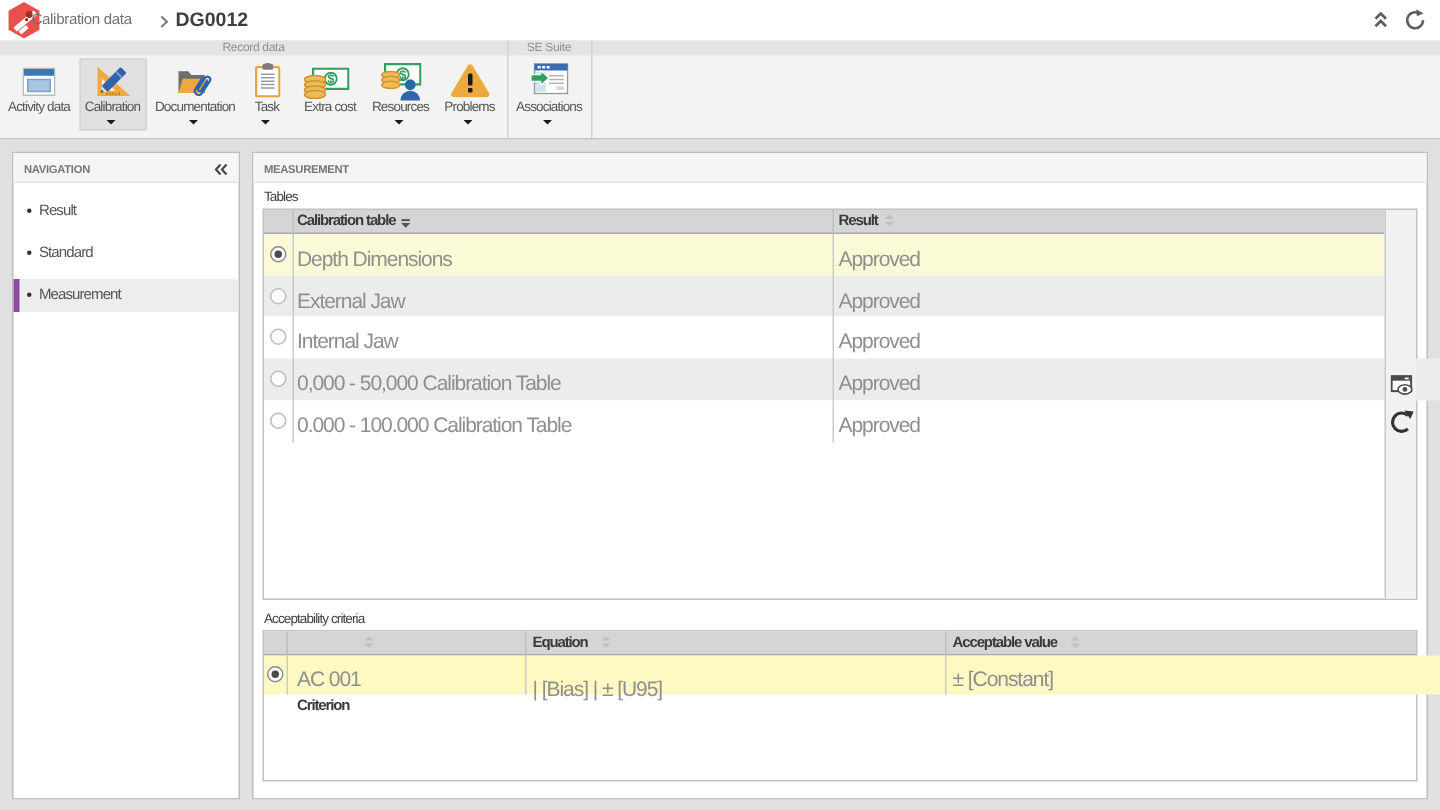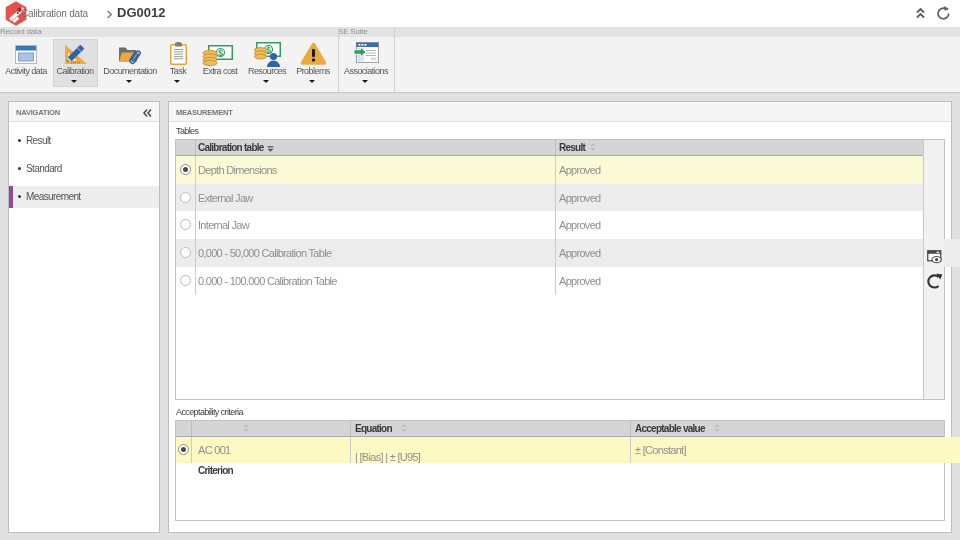--- a/index.html
+++ b/index.html
@@ -8,21 +8,21 @@
 .abs { position:absolute; }
 
 
 #topbar { left:0; top:0; width:960px; height:27px; background:#fff; }
 #crumb1 { left:21px; top:8px; font-size:10px; line-height:11px; color:#6f6f6f; letter-spacing:-0.2px; }
 #crumb2 { left:117px; top:5px; font-size:13px; line-height:15px; font-weight:bold; color:#3e3e3e; }
 
 
 #toolbar { left:0; top:27px; width:960px; height:66px; background:#f3f3f3; border-bottom:1px solid #c6c6c6; }
 #tbstrip { left:0; top:27px; width:960px; height:10px; background:#e3e3e3; }
-.glabel { position:absolute; top:27px; height:14px; line-height:10px; font-size:8px; letter-spacing:-0.2px; color:#8f8f8f; }
+.glabel { position:absolute; top:27px; height:14px; line-height:10px; font-size:8px; letter-spacing:-0.2px; color:#8f8f8f; text-align:center; }
 .vsep { position:absolute; top:27px; width:1px; height:65px; background:#d2d2d2; }
 .tbbtn-label { position:absolute; top:66px; height:11px; line-height:11px; font-size:9px; color:#555; text-align:center; letter-spacing:-0.55px; white-space:nowrap; }
 .tbarrow { position:absolute; top:80px; width:0; height:0; border-left:3px solid transparent; border-right:3px solid transparent; border-top:3.5px solid #1a1a1a; }
 #calsel { left:53px; top:39px; width:45px; height:48px; background:#e0e0e0; border:1px solid #d4d4d4; }
 
 
 .panel { position:absolute; background:#fff; border:1px solid #bdbdbd; }
 .phead { position:absolute; left:0; top:0; right:0; height:20px; background:#f5f5f5; border-bottom:1px solid #e2e2e2; font-size:7.5px; font-weight:bold; color:#767676; letter-spacing:-0.2px; line-height:21px; padding-left:7px; }
 #nav { left:8px; top:101px; width:152px; height:432px; }
 #main { left:168px; top:101px; width:784px; height:432px; }
@@ -30,21 +30,21 @@
 .navitem .blt { position:absolute; left:9px; top:9px; width:3px; height:3px; border-radius:50%; background:#333; }
 .navitem .txt { position:absolute; left:17px; }
 #navsel { background:#ededed; }
 #navsel .bar { position:absolute; left:0; top:0; width:4px; height:22px; background:#8c4aa0; }
 
 
 .small-label { position:absolute; font-size:9px; letter-spacing:-0.6px; color:#3d3d3d; }
 .grid { position:absolute; background:#fff; border:1px solid #c2c2c2; }
 .ghead { position:absolute; left:0; top:0; right:0; height:16px; background:#d5d5d5; border-bottom:1px solid #ababab;padding-left:33px; }
 .hcell { position:absolute; top:0; height:15px; line-height:16px; font-size:10px; letter-spacing:-0.75px; font-weight:bold; color:#3a3a3a; }
-.row { position:absolute; left:0; font-size:11px; letter-spacing:-0.7px; color:#8f8f8f; }
+.row { position:absolute; left:0; font-size:14px; letter-spacing:-0.7px; color:#8f8f8f; }
 .cline { position:absolute; top:0; bottom:0; width:1px; background:#cbcbcb; }
 .radio { position:absolute; width:11px; height:11px; border-radius:50%; border:1px solid #bdbdbd; background:#fdfdfd; }
 .radio.sel { border-color:#8a8a8a; }
 .radio.sel::after { content:""; position:absolute; left:2px; top:2px; width:5px; height:5px; border-radius:50%; background:#4a4a4a; }
 .sortpale { position:absolute; width:7px; height:8px; }
 .sortpale::before { content:""; position:absolute; left:0; top:0; border-left:3px solid transparent; border-right:3px solid transparent; border-bottom:3px solid #c0c0c0; }
 .sortpale::after { content:""; position:absolute; left:0; bottom:0; border-left:3px solid transparent; border-right:3px solid transparent; border-top:3px solid #c0c0c0; }
 </style>
 </head>
 <body>

